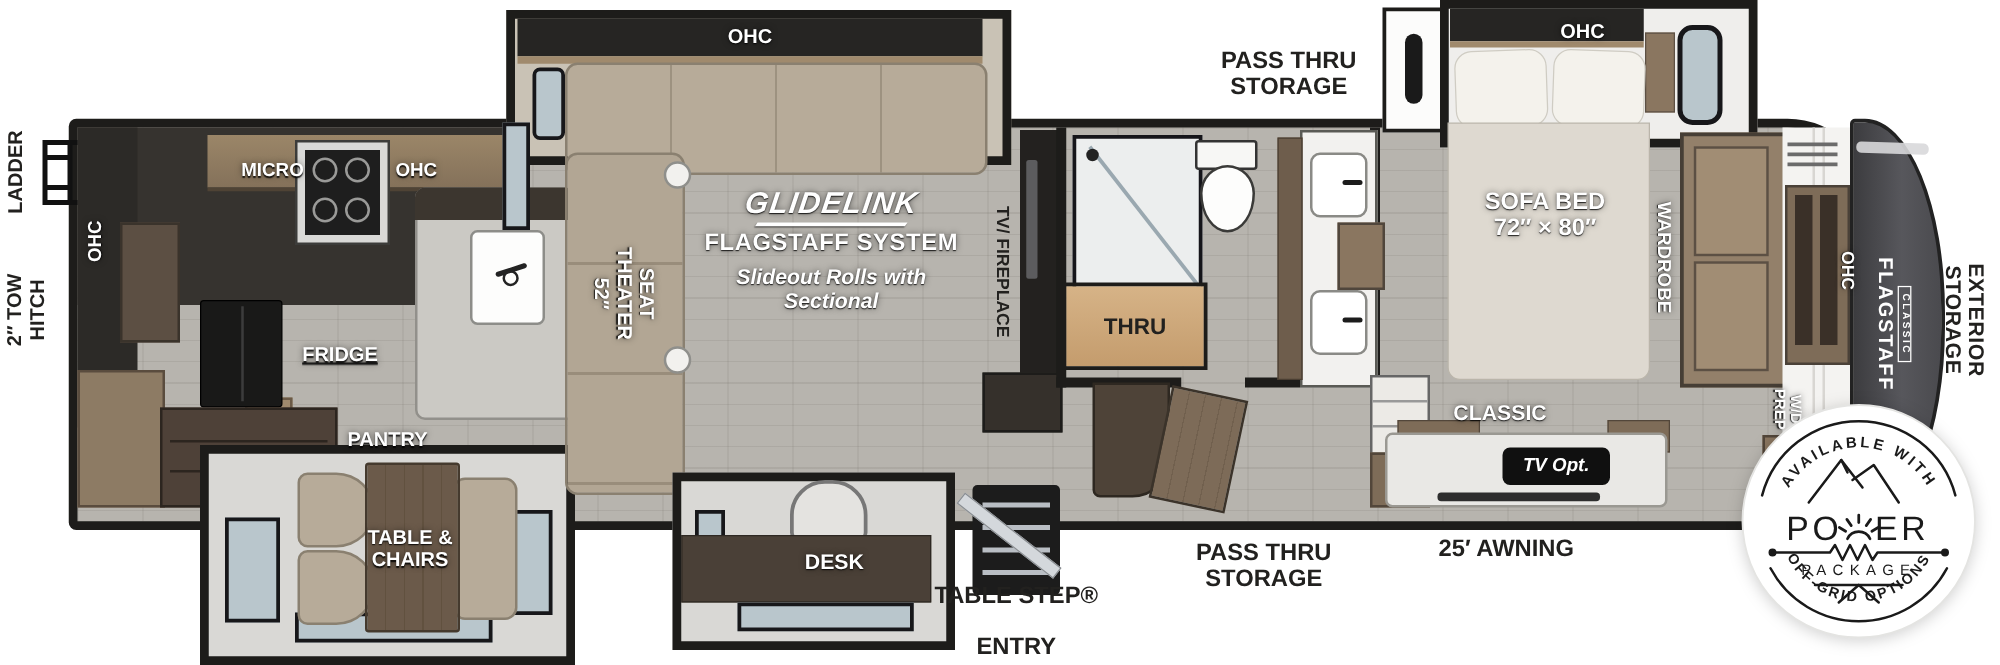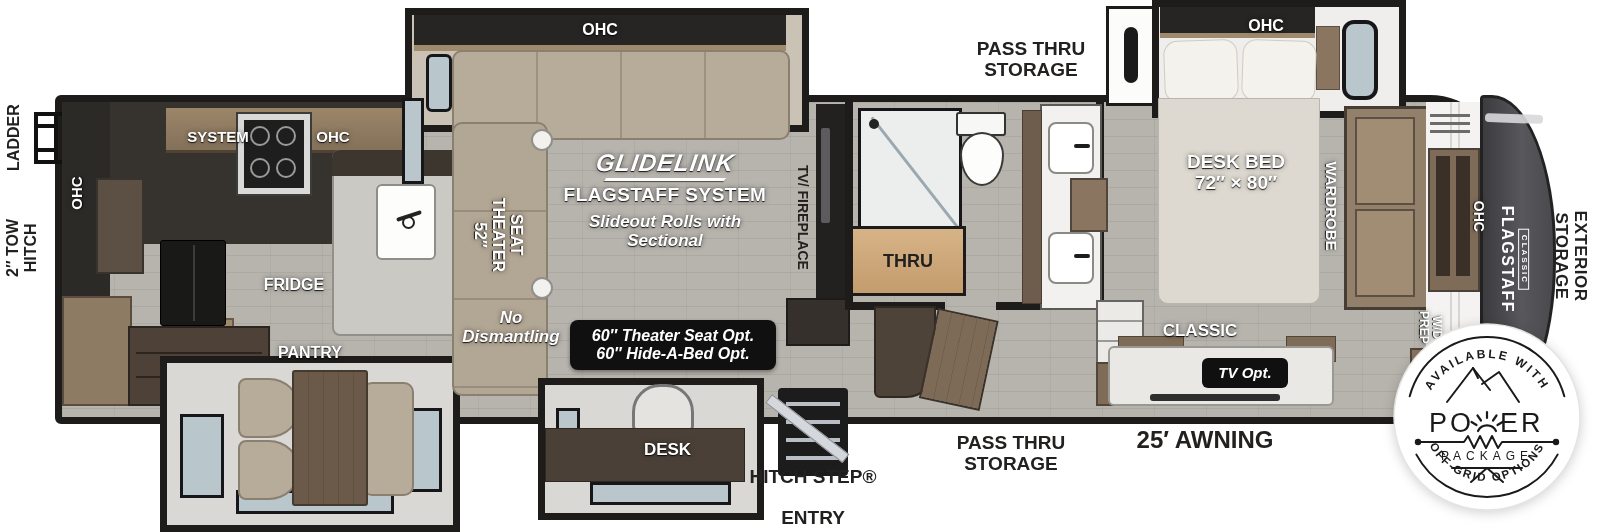--- a/index.html
+++ b/index.html
@@ -69,20 +69,24 @@
   </div>
 
   <div class="abs slide" style="left:160px;top:356px;width:286px;height:162px;"></div>
   <div class="abs win" style="left:180px;top:414px;width:38px;height:78px;"></div>
   <div class="abs win" style="left:398px;top:408px;width:38px;height:78px;"></div>
   <div class="abs win" style="left:236px;top:490px;width:152px;height:18px;"></div>
   <div class="abs" style="left:238px;top:378px;width:58px;height:56px;background:#b7ab99;border:2px solid #8a8070;border-radius:8px 50% 50% 8px;"></div>
   <div class="abs" style="left:238px;top:440px;width:58px;height:56px;background:#b7ab99;border:2px solid #8a8070;border-radius:8px 50% 50% 8px;"></div>
   <div class="abs" style="left:362px;top:382px;width:48px;height:110px;background:#b7ab99;border:2px solid #8a8070;border-radius:10px;"></div>
   <div class="abs" style="left:292px;top:370px;width:72px;height:132px;background:repeating-linear-gradient(90deg,#6b5a4a 0 14px,#61513f 14px 15px);border:2px solid #453a2e;border-radius:3px;"></div>
+  <div class="abs ctr" style="left:266px;top:418px;width:124px;height:44px;">
+    <div class="wlab" style="font-size:16px;">TABLE &amp;</div>
+    <div class="wlab" style="font-size:16px;">CHAIRS</div>
+  </div>
 
   <div class="abs slide" style="left:405px;top:8px;width:390px;height:110px;background:#c9c2b5;"></div>
   <div class="abs" style="left:414px;top:15px;width:372px;height:30px;background:#262523;"></div>
   <div class="abs" style="left:414px;top:45px;width:372px;height:6px;background:#a08a6d;"></div>
   <div class="abs win" style="left:426px;top:54px;width:20px;height:52px;border-radius:6px;"></div>
   <div class="abs win" style="left:758px;top:54px;width:20px;height:52px;border-radius:6px;"></div>
   <div class="abs win" style="left:402px;top:98px;width:16px;height:80px;"></div>
 
   <div class="abs" style="left:452px;top:50px;width:334px;height:86px;background:repeating-linear-gradient(90deg,#b7ab99 0 82px,#9d9280 82px 84px);border:2px solid #8a8070;border-radius:10px;"></div>
   <div class="abs" style="left:452px;top:122px;width:92px;height:270px;background:repeating-linear-gradient(180deg,#b2a694 0 86px,#998d7b 86px 88px);border:2px solid #8a8070;border-radius:10px;"></div>
@@ -102,28 +106,20 @@
   </div>
 
   <div class="abs ctr" style="left:555px;top:146px;width:220px;height:108px;">
     <div class="wlab glogo" style="font-size:24px;">GLIDELINK</div>
     <div class="gswoosh" style="width:120px;margin:1px 0 3px 0;"></div>
     <div class="wlab" style="font-size:19px;letter-spacing:.5px;">FLAGSTAFF SYSTEM</div>
     <div class="wlab ital" style="font-size:17px;margin-top:6px;">Slideout Rolls with</div>
     <div class="wlab ital" style="font-size:17px;">Sectional</div>
   </div>
 
-  <div class="abs ctr" style="left:444px;top:304px;width:134px;height:46px;">
-    <div class="wlab ital" style="font-size:17px;">No</div>
-    <div class="wlab ital" style="font-size:17px;">Dismantling</div>
-  </div>
-  <div class="abs optbox ctr" style="left:570px;top:320px;width:206px;height:50px;">
-    <div class="wlab ital" style="font-size:16px;text-shadow:none;">60″ Theater Seat Opt.</div>
-    <div class="wlab ital" style="font-size:16px;text-shadow:none;">60″ Hide-A-Bed Opt.</div>
-  </div>
 
   <div class="abs" style="left:816px;top:104px;width:30px;height:204px;background:#23211f;">
     <div class="abs" style="left:5px;top:24px;width:9px;height:95px;background:#5c5c5e;border-radius:2px;"></div>
   </div>
   <div class="abs" style="left:786px;top:298px;width:60px;height:44px;background:#35302b;border:2px solid #1d1c1a;"></div>
   <div class="vwrap" style="left:789px;top:126px;width:26px;height:182px;">
     <div class="rotR blab nowrap" style="font-size:14px;">TV/ FIREPLACE</div>
   </div>
 
   <div class="abs" style="left:845px;top:102px;width:8px;height:208px;background:#1d1c1a;"></div>
@@ -162,21 +158,21 @@
   <div class="abs" style="left:1316px;top:26px;width:22px;height:62px;background:#8a7660;border:1px solid #5c5044;"></div>
   <div class="abs win" style="left:1342px;top:20px;width:28px;height:72px;border-radius:12px;border-width:4px;"></div>
   <div class="abs" style="left:1164px;top:40px;width:72px;height:60px;background:#f4f2ec;border:1px solid #cfccc3;border-radius:14px;transform:rotate(-2deg);"></div>
   <div class="abs" style="left:1242px;top:40px;width:72px;height:60px;background:#f4f2ec;border:1px solid #cfccc3;border-radius:14px;transform:rotate(2deg);"></div>
   <div class="abs ctr" style="left:1236px;top:14px;width:60px;height:24px;">
     <div class="wlab" style="font-size:16px;">OHC</div>
   </div>
 
   <div class="abs" style="left:1158px;top:98px;width:160px;height:204px;background:#ded9d0;border:1px solid #bab5aa;border-radius:0 0 10px 10px;"></div>
   <div class="abs ctr" style="left:1156px;top:146px;width:160px;height:52px;">
-    <div class="wlab" style="font-size:19px;">DESK BED</div>
+    <div class="wlab" style="font-size:19px;">SOFA BED</div>
     <div class="wlab" style="font-size:19px;text-align:right;">72″ × 80″</div>
   </div>
 
   <div class="abs" style="left:1344px;top:106px;width:80px;height:198px;background:#93806a;border:3px solid #463e35;">
     <div class="abs" style="left:8px;top:8px;width:56px;height:84px;border:2px solid #5c5044;background:#a18d74;"></div>
     <div class="abs" style="left:8px;top:100px;width:56px;height:84px;border:2px solid #5c5044;background:#a18d74;"></div>
   </div>
   <div class="vwrap" style="left:1318px;top:140px;width:26px;height:132px;">
     <div class="rotR wlab nowrap" style="font-size:15px;">WARDROBE</div>
   </div>
@@ -248,26 +244,26 @@
     <div class="abs" style="left:8px;top:32px;width:54px;height:4px;background:#b9bec4;"></div>
     <div class="abs" style="left:8px;top:50px;width:54px;height:4px;background:#b9bec4;"></div>
     <div class="abs" style="left:8px;top:68px;width:54px;height:4px;background:#b9bec4;"></div>
     <div class="abs" style="left:-6px;top:6px;width:96px;height:9px;background:#d4d8dc;border:1px solid #8a8e92;transform:rotate(38deg);transform-origin:left top;"></div>
   </div>
 
   <div class="vwrap" style="left:64px;top:160px;width:26px;height:66px;">
     <div class="rotL wlab nowrap" style="font-size:15px;">OHC</div>
   </div>
   <div class="abs ctr" style="left:180px;top:126px;width:76px;height:22px;">
-    <div class="wlab" style="font-size:15px;">SYSTEM</div>
+    <div class="wlab" style="font-size:15px;">MICRO</div>
   </div>
   <div class="abs ctr" style="left:306px;top:126px;width:54px;height:22px;">
     <div class="wlab" style="font-size:15px;">OHC</div>
   </div>
-  <div class="abs ctr" style="left:246px;top:274px;width:96px;height:22px;">
+  <div class="abs ctr" style="left:224px;top:274px;width:96px;height:22px;text-decoration:underline;">
     <div class="wlab" style="font-size:16px;">FRIDGE</div>
   </div>
   <div class="abs ctr" style="left:260px;top:342px;width:100px;height:22px;">
     <div class="wlab" style="font-size:16px;">PANTRY</div>
   </div>
 
   <div class="vwrap" style="left:0px;top:86px;width:26px;height:104px;">
     <div class="rotL blab nowrap" style="font-size:16px;">LADDER</div>
   </div>
   <div class="vwrap" style="left:0px;top:196px;width:44px;height:104px;">
@@ -283,24 +279,24 @@
 
   <div class="abs ctr" style="left:960px;top:34px;width:142px;height:50px;">
     <div class="blab" style="font-size:19px;">PASS THRU</div>
     <div class="blab" style="font-size:19px;">STORAGE</div>
   </div>
   <div class="abs ctr" style="left:935px;top:428px;width:152px;height:50px;">
     <div class="blab" style="font-size:19px;">PASS THRU</div>
     <div class="blab" style="font-size:19px;">STORAGE</div>
   </div>
   <div class="abs ctr" style="left:1140px;top:428px;width:130px;height:24px;">
-    <div class="blab nowrap" style="font-size:24px;">25′ AWNING</div>
+    <div class="blab nowrap" style="font-size:19px;">25′ AWNING</div>
   </div>
   <div class="abs ctr" style="left:737px;top:472px;width:152px;height:50px;">
-    <div class="blab" style="font-size:19px;">HITCH STEP®</div>
+    <div class="blab" style="font-size:19px;">TABLE STEP®</div>
     <div class="blab" style="font-size:19px;margin-top:19px;">ENTRY</div>
   </div>
   <div class="vwrap" style="left:1548px;top:196px;width:46px;height:120px;">
     <div class="rotR">
       <div class="blab" style="font-size:17px;letter-spacing:.5px;">EXTERIOR</div>
       <div class="blab" style="font-size:17px;letter-spacing:.5px;">STORAGE</div>
     </div>
   </div>
 
   <svg class="abs" style="left:1392px;top:322px;filter:drop-shadow(0 2px 6px rgba(0,0,0,.18));" width="190" height="190" viewBox="0 0 190 190">

